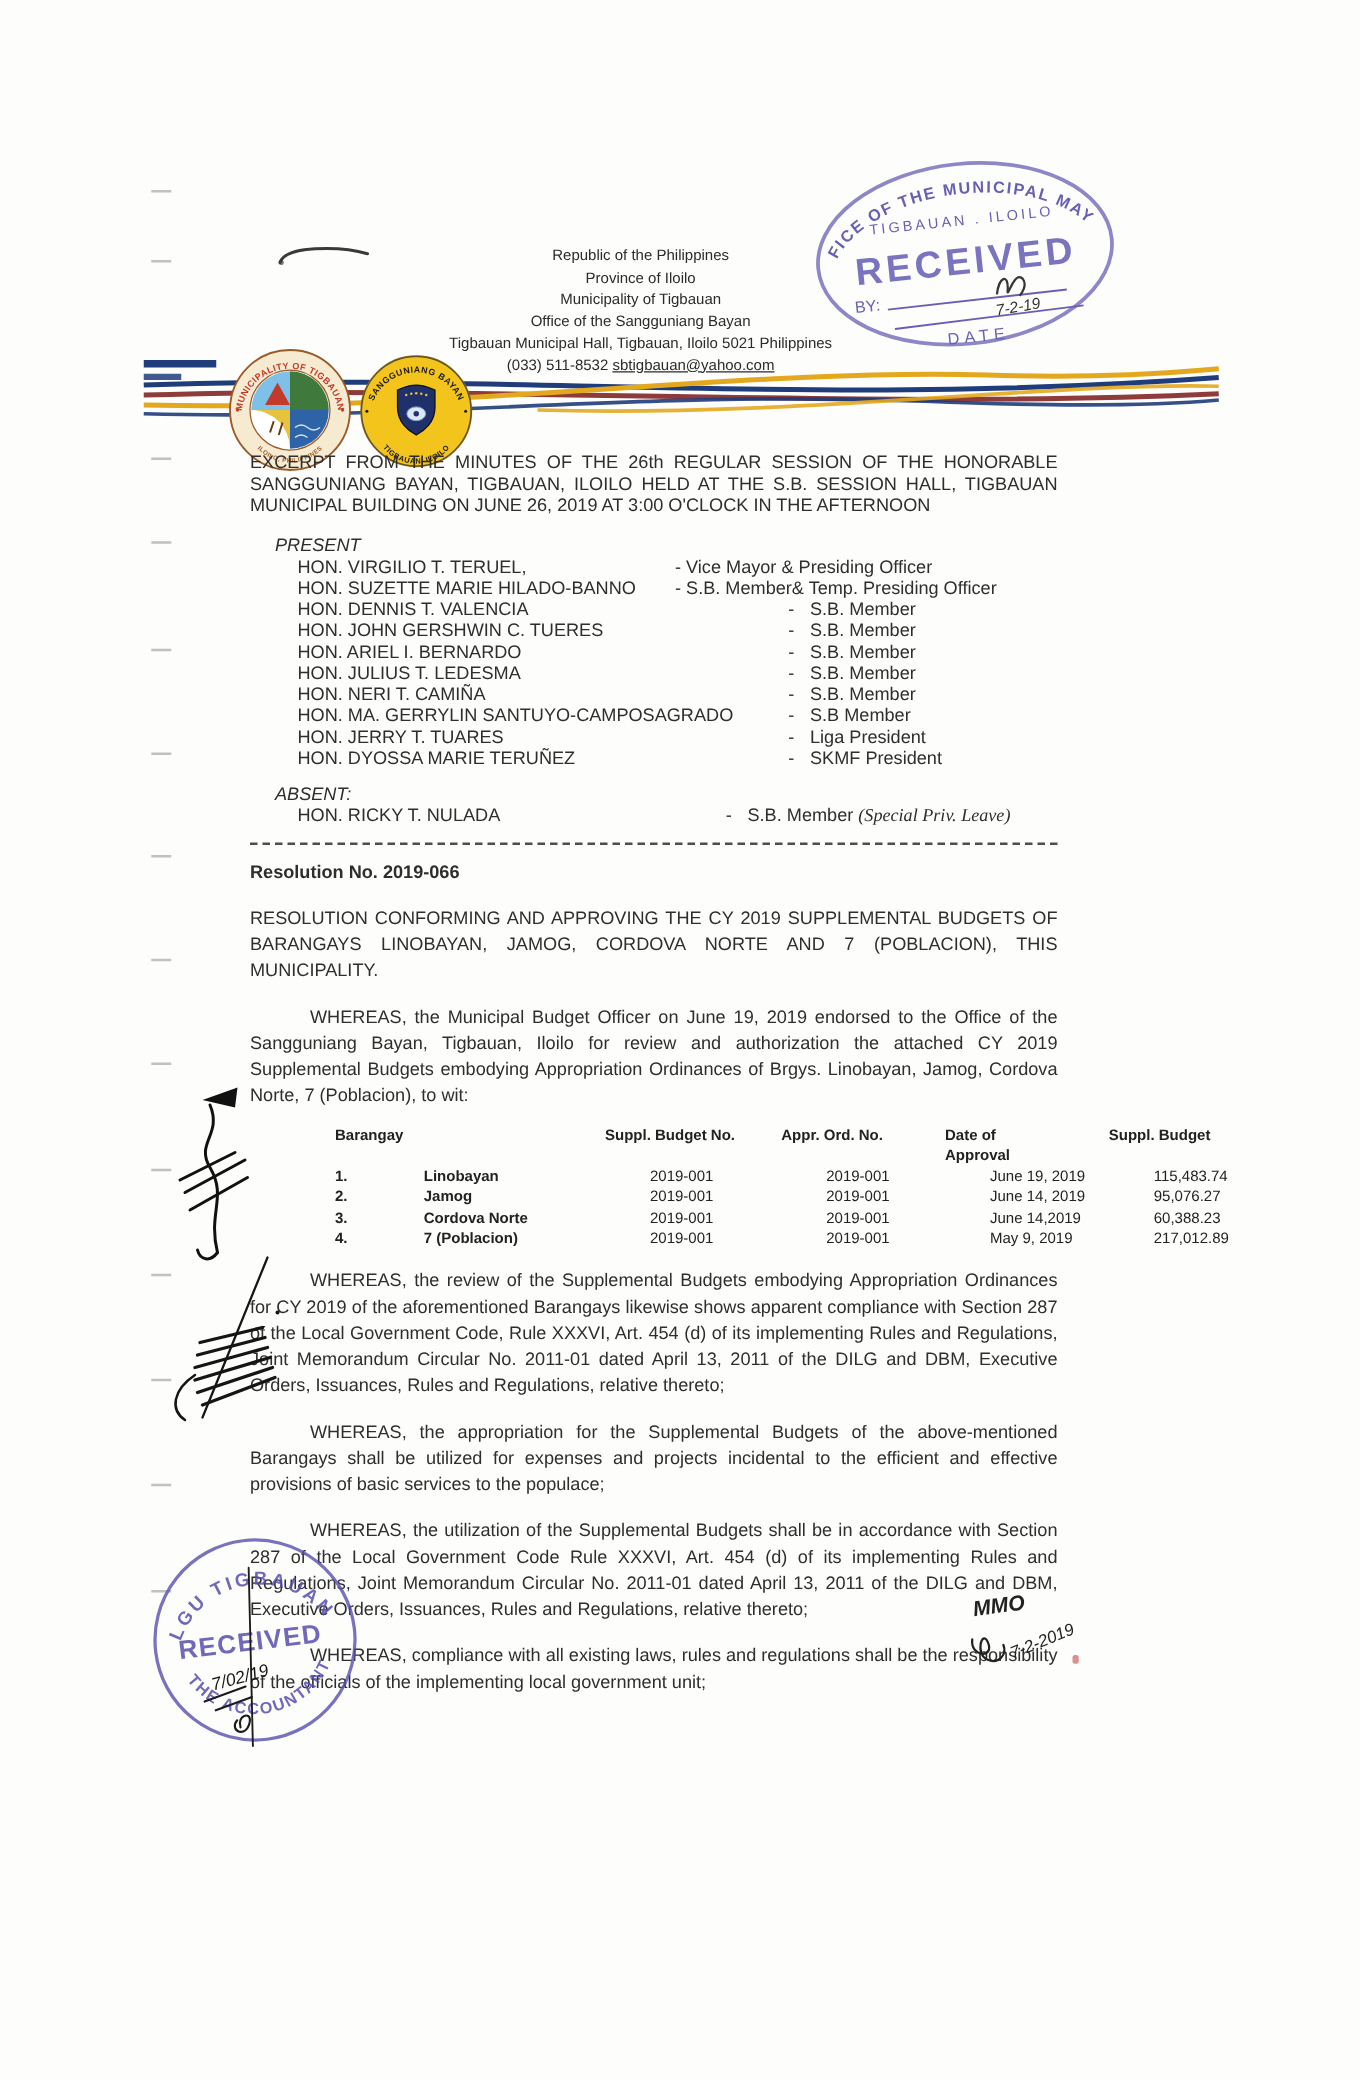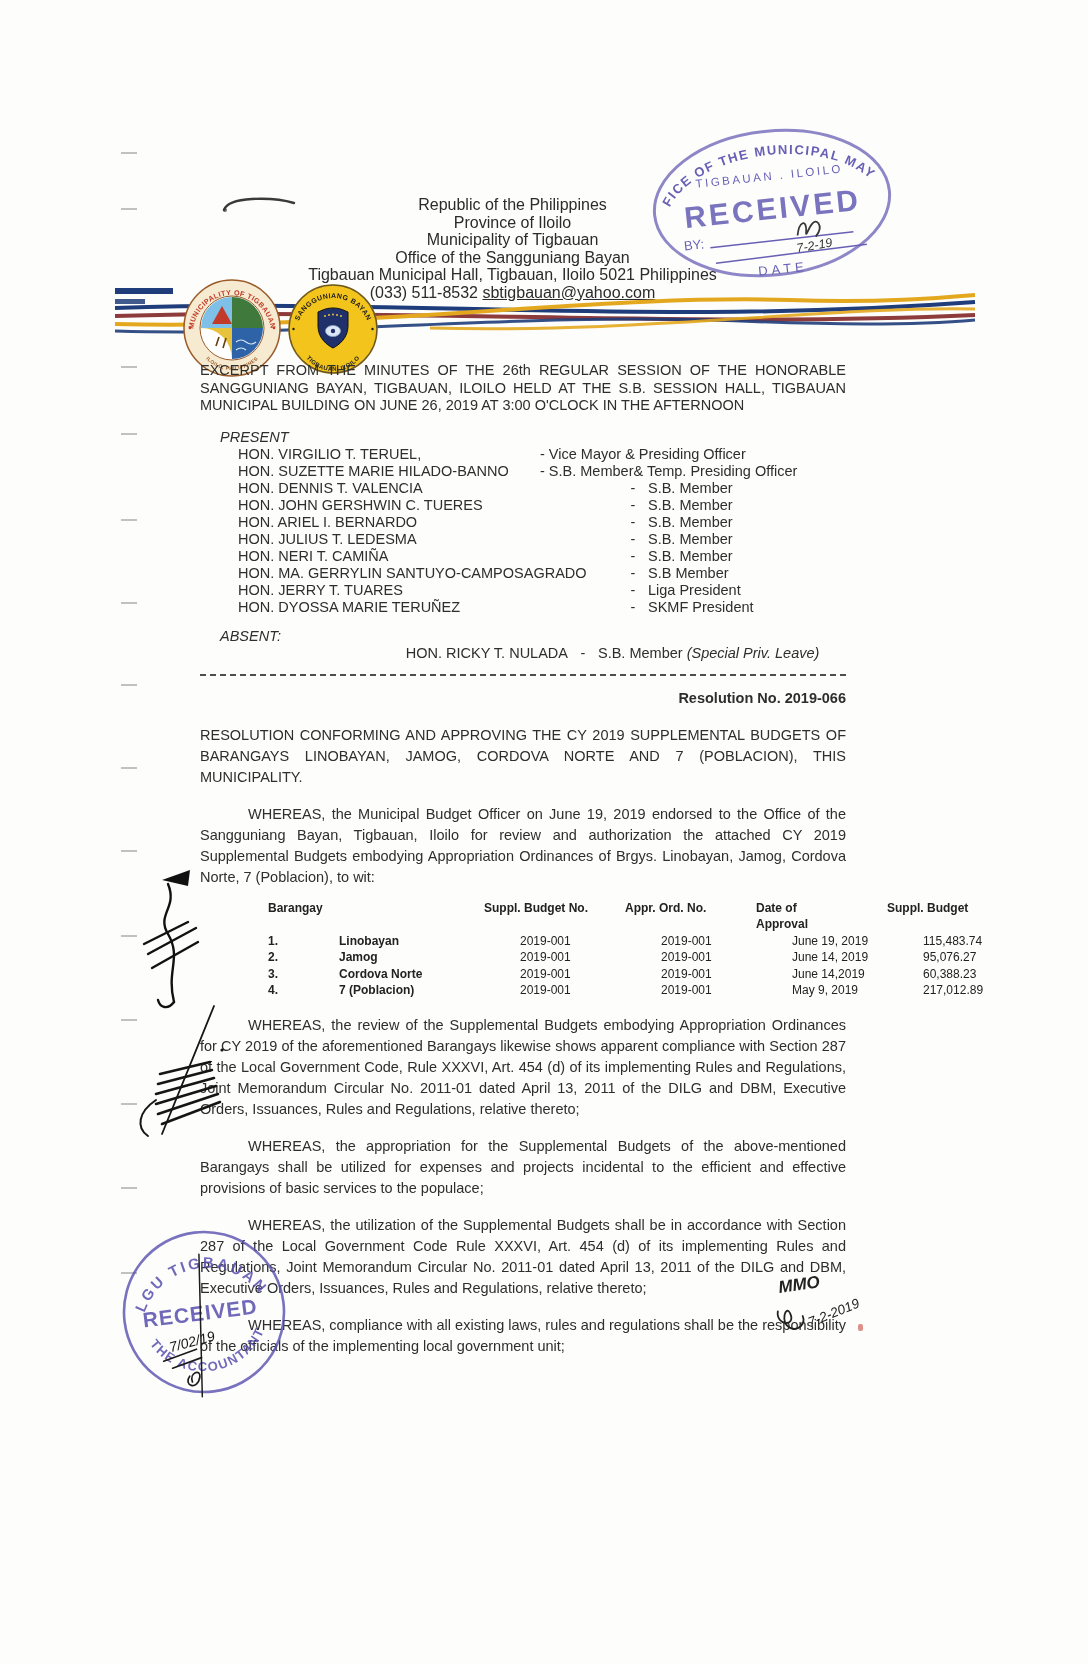--- a/index.html
+++ b/index.html
@@ -1,21 +1,21 @@
 <!DOCTYPE html>
 <html><head>
 <meta charset="utf-8">
 <style>
   html,body{margin:0;padding:0;background:#ffffff;}
   .page{position:relative;width:1088px;height:1664px;background:#fdfdfc;overflow:hidden;
         font-family:"Liberation Sans",sans-serif;color:#2e2e2e;}
 
   
   .letterhead{position:absolute;left:260px;top:196px;width:505px;text-align:center;
-              font-size:16px;line-height:17.5px;color:#2b2b2b;}
+              font-size:12px;line-height:17.5px;color:#2b2b2b;}
   .letterhead .email{text-decoration:underline;}
 
   
   .pen-curve{position:absolute;left:218px;top:190px;}
 
   
   .ribbon{position:absolute;left:0;top:268px;z-index:1;}
 
   
   .seal1{position:absolute;left:182px;top:278px;z-index:2;}
@@ -28,26 +28,26 @@
   .doc-body{position:absolute;left:200px;top:362px;width:646px;z-index:3;
             font-size:14.5px;line-height:21px;}
   .excerpt{margin:0;text-align:justify;line-height:17.5px;}
   .sec-head{margin:14px 0 0 20px;font-weight:normal;font-style:italic;line-height:17px;}
   .sec-head.absent{margin-top:12px;}
   .roster{margin-left:38px;line-height:17px;}
   .member-row{display:flex;}
   .m-name{flex:0 0 auto;}
   .r2col .m-name{min-width:302px;}
   .r3col .m-name{min-width:380px;}
-  .absent-row .m-name{min-width:330px;text-align:right;}
+  .absent-row .m-name{min-width:330px;}
   .m-dash{flex:0 0 30px;text-align:center;}
   .m-role{white-space:nowrap;}
-  .m-note{font-style:italic;}
+  .m-note{font-style:italic;font-family:Liberation Serif, serif;}
   .dashed-rule{margin-top:12px;border-top:2px dashed #4e4e4e;height:0;}
-  .res-number{margin-top:12px;text-align:right;font-weight:bold;}
+  .res-number{margin-top:12px;text-align:left;font-weight:bold;}
   .para{margin:16px 0 0 0;text-align:justify;}
   .para.indent{text-indent:48px;}
 
   
   .btable{margin:12px 0 0 68px;font-size:12px;line-height:16.5px;color:#222;}
   .trow{display:flex;gap:36px;}
   .thead span{font-weight:bold;}
   .c-bar{flex:0 0 180px;}
   .c-num{flex:0 0 35px;font-weight:bold;}
   .c-name{flex:0 0 145px;font-weight:bold;}

